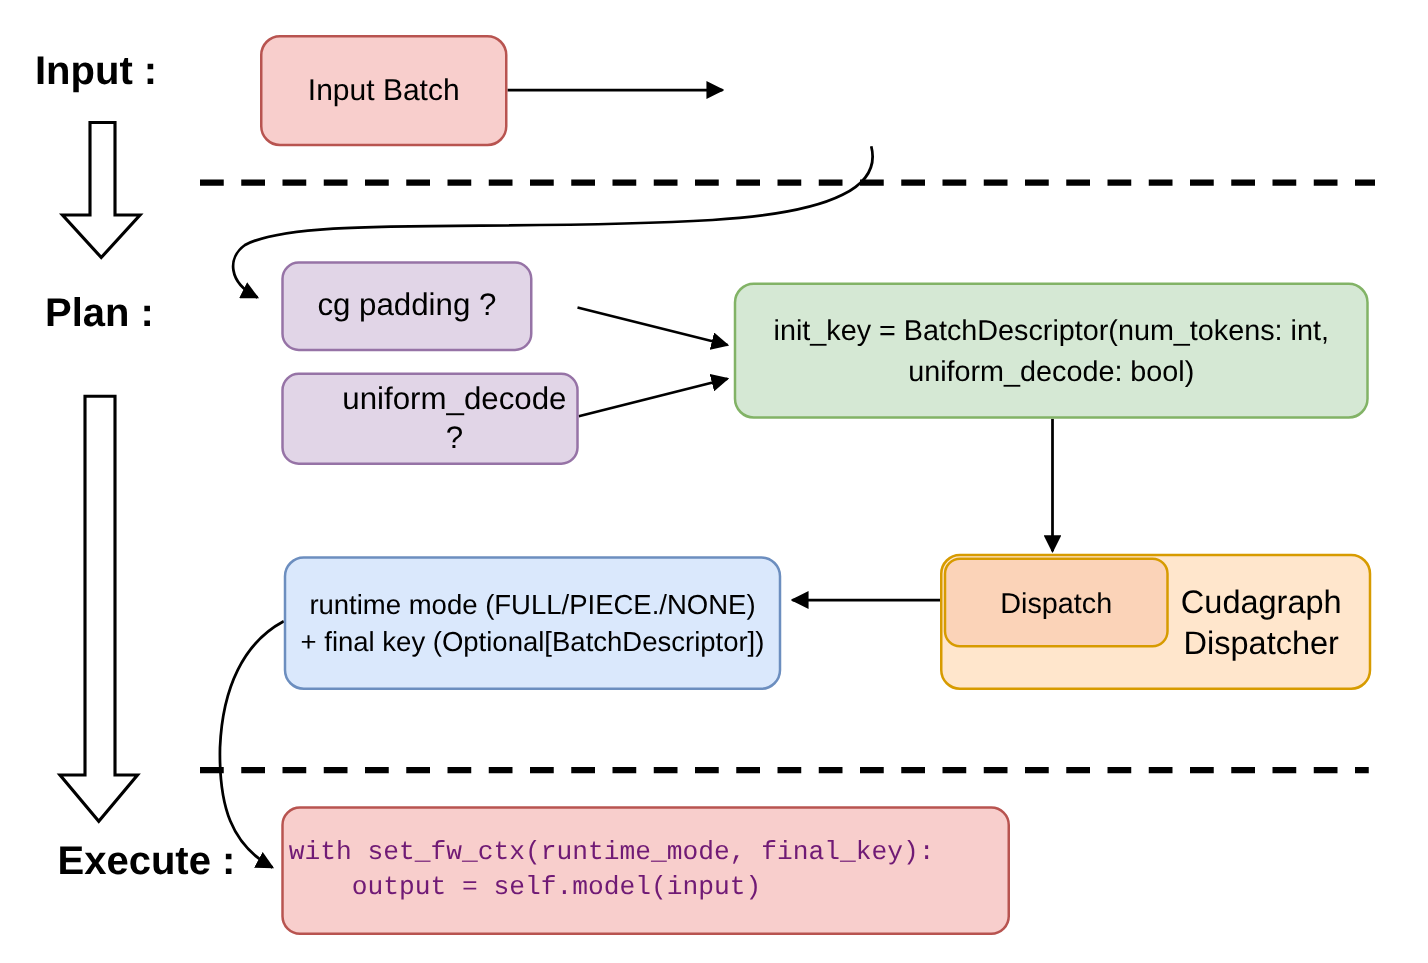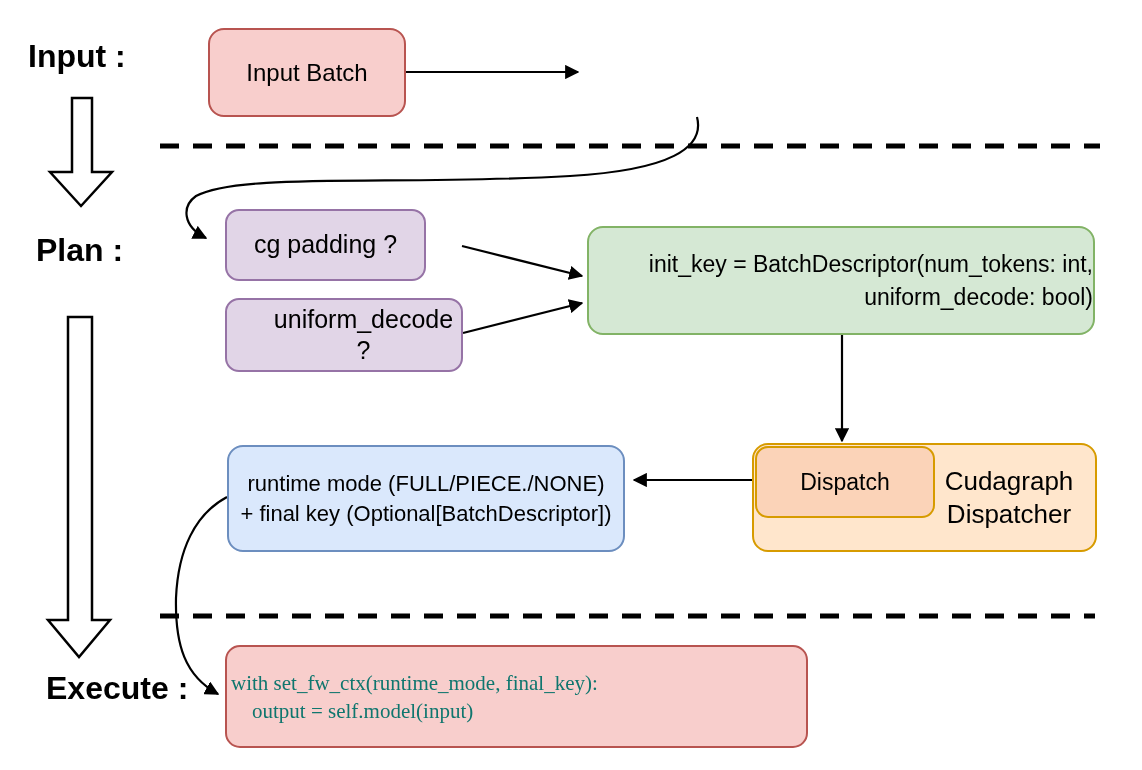--- a/index.html
+++ b/index.html
@@ -12,43 +12,43 @@
     position:absolute;font-weight:bold;font-size:32px;color:#000;white-space:nowrap;
   }
   .node{
     position:absolute;box-sizing:border-box;border:2px solid;border-radius:16px;
     display:flex;flex-direction:column;align-items:center;justify-content:center;
     text-align:center;line-height:1.25;
   }
   .red    {background:#f8cecc;border-color:#b85450;}
   .yellow {background:#fff2cc;border-color:#d6b656;}
   .purple {background:#e1d5e7;border-color:#9673a6;border-radius:14px;}
-  .green  {background:#d5e8d4;border-color:#82b366;align-items:flex-end;}
+  .green  {background:#d5e8d4;border-color:#82b366;}
   .blue   {background:#dae8fc;border-color:#6c8ebf;}
   .orange-outer{background:#ffe6cc;border-color:#d79b00;}
   .orange-inner{background:#fbd3b8;border-color:#d79b00;border-radius:13px;}
 
   #node-input-batch {left:208px;top:28px;width:198px;height:89px;font-size:24px;}
   #node-preprocess  {left:585px;top:28px;width:198px;height:89px;font-size:24px;}
   #node-cg-padding  {left:225px;top:209px;width:201px;height:72px;font-size:25px;}
   #node-uniform-decode{left:225px;top:298px;width:238px;height:74px;font-size:25px;padding-left:39px;}
   #node-init-key    {left:587px;top:226px;width:508px;height:109px;font-size:23px;line-height:33px;}
   #node-dispatcher  {left:752px;top:443px;width:345px;height:109px;padding-left:44px;}
   #node-dispatch    {position:absolute;left:1px;top:1px;width:180px;height:72px;font-size:23px;}
   #dispatcher-label {
     position:absolute;right:2px;top:0;height:100%;width:168px;
     display:flex;flex-direction:column;justify-content:center;
     font-size:26px;line-height:33px;text-align:center;
   }
   #node-runtime-mode{left:227px;top:445px;width:398px;height:107px;font-size:22px;line-height:30px;}
   #node-execute-code{
     left:225px;top:645px;width:583px;height:103px;border-radius:15px;
     align-items:flex-start;justify-content:center;text-align:left;
-    font-family:Liberation Serif, serif;
-    font-size:21px;line-height:28px;color:#0f766e;padding:0 4px;
+    font-family:Liberation Mono, monospace;
+    font-size:21px;line-height:28px;color:#701a75;padding:0 4px;
   }
   .code-line{white-space:pre;}
 </style>
 </head>
 <body>
 
 <div id="canvas">
 
   <svg id="arrows" viewBox="0 0 1142 770" xmlns="http://www.w3.org/2000/svg">
     <defs>

